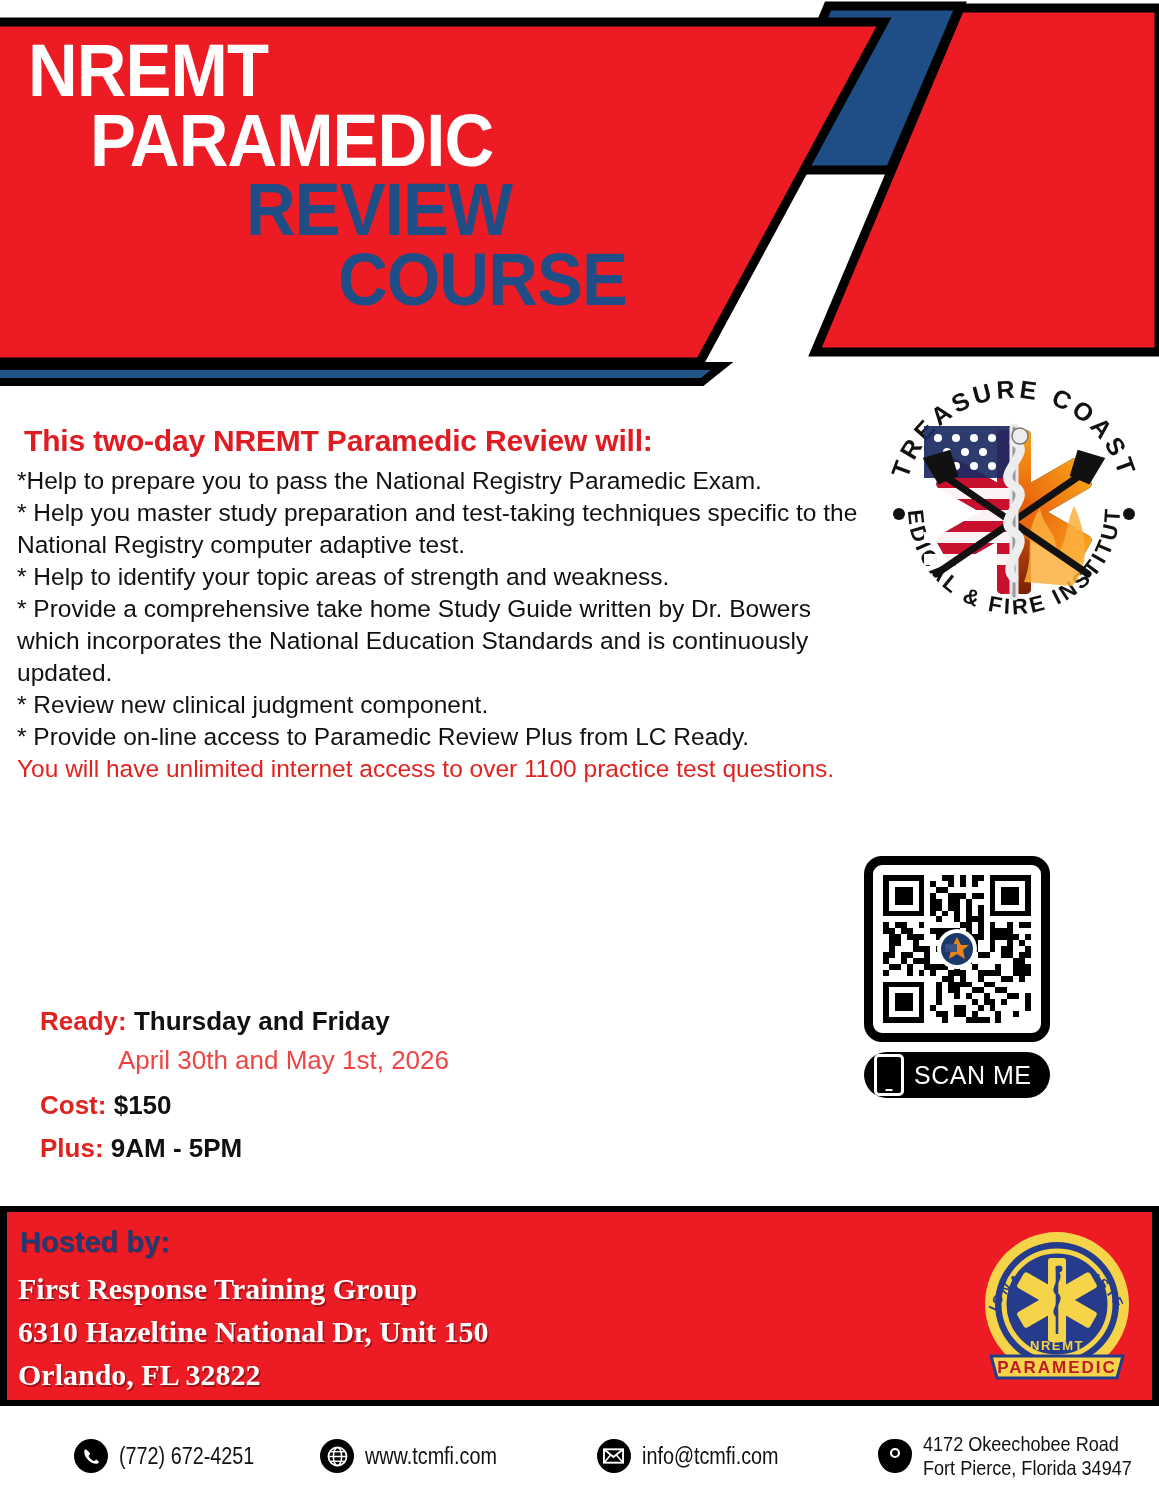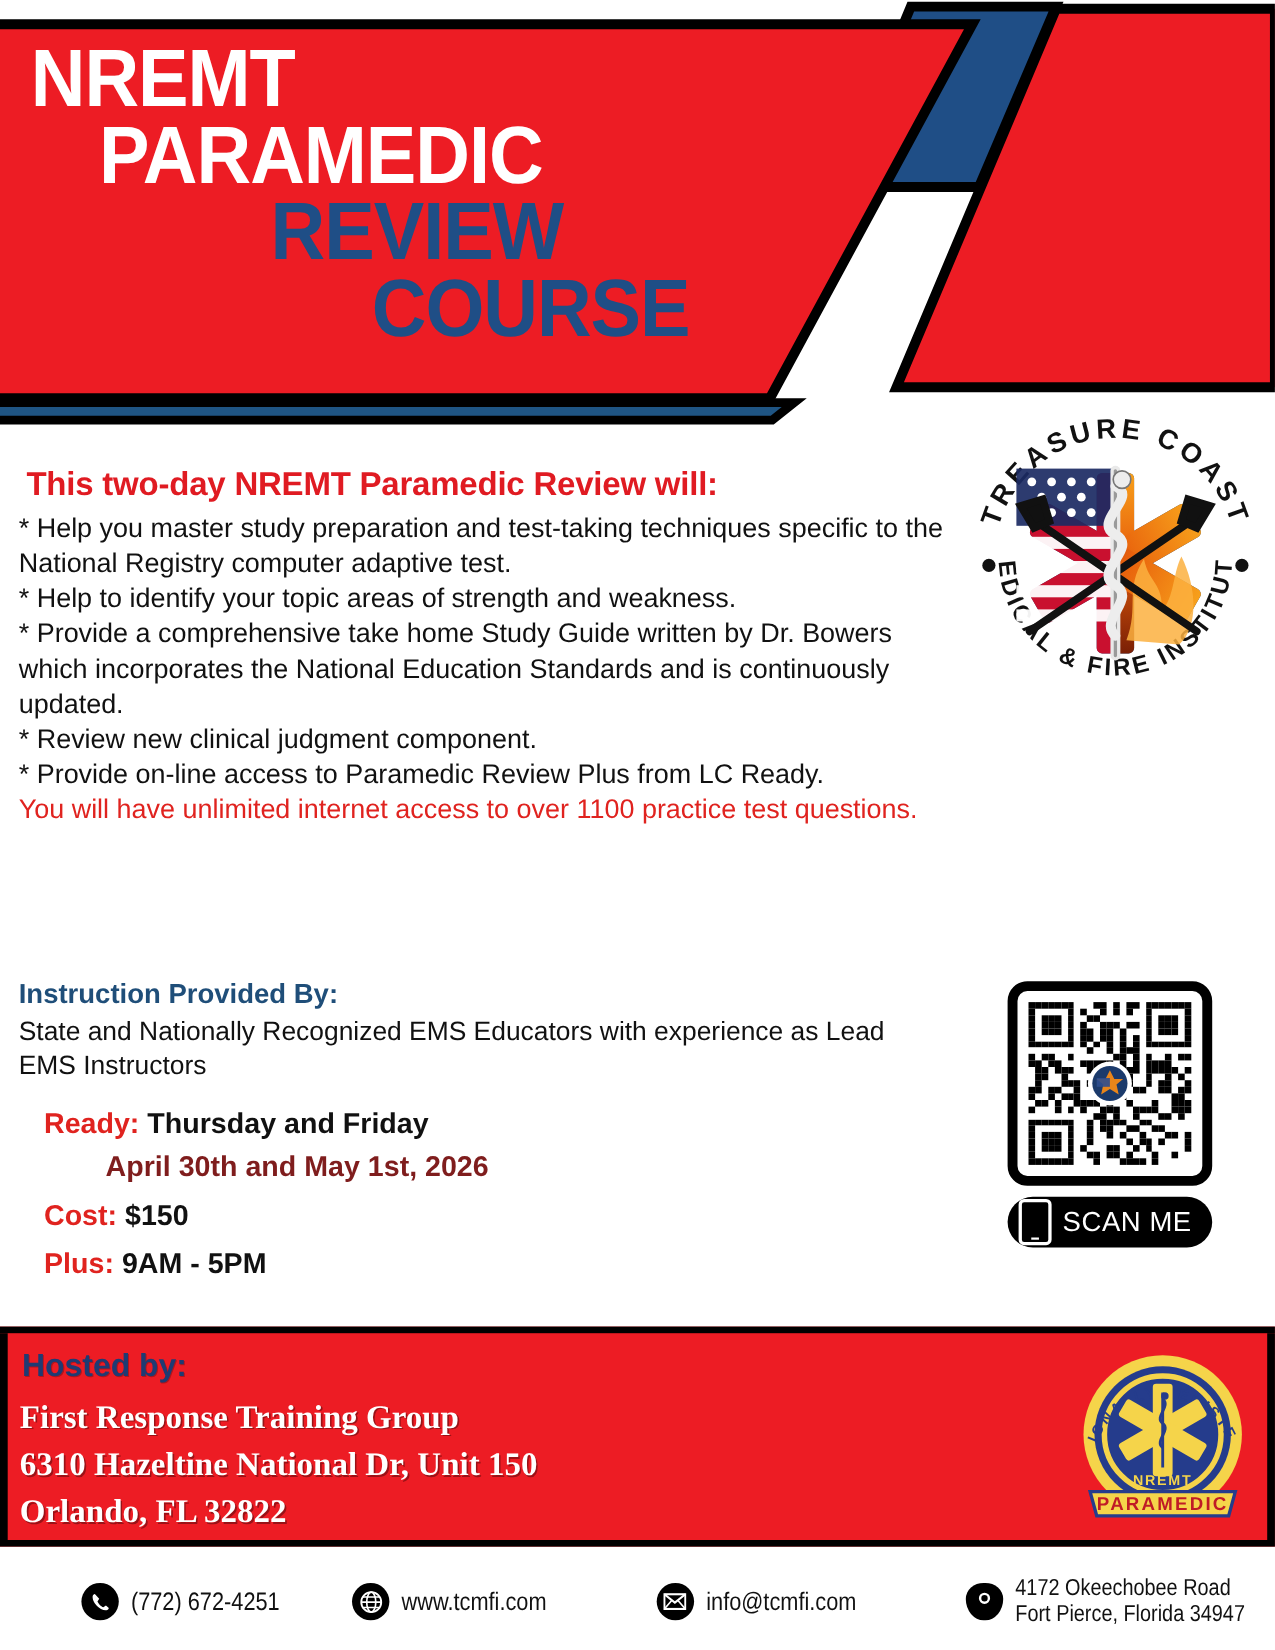--- a/index.html
+++ b/index.html
@@ -56,28 +56,28 @@
   .instr-h{
     font-size:25px;font-weight:bold;color:#1F4E79;margin-bottom:3px;
   }
   .instr-b{font-size:24px;line-height:1.3;color:#111;}
 
   .details{position:absolute;left:40px;top:608px;width:700px;
     font-size:26px;line-height:1.0;}
   .drow{margin-bottom:17px;white-space:nowrap;}
   .dlabel{color:#E0231F;font-weight:bold;}
   .dval{color:#111;font-weight:bold;}
-  .dsub{margin-left:56px;margin-top:-4px;margin-bottom:19px;
-        color:#7f1d1d;font-weight:bold;font-size:26px;white-space:nowrap;}
+  .dsub{margin-left:78px;margin-top:-4px;margin-bottom:19px;
+        color:#ef4444;font-weight:normal;font-size:26px;white-space:nowrap;}
 
   
   .tcmfi{position:absolute;left:878px;top:372px;width:272px;height:272px;}
 
   
-  .qr-block{position:absolute;left:916px;top:856px;width:196px;height:238px;margin-top:36px;}
+  .qr-block{position:absolute;left:864px;top:856px;width:196px;height:238px;}
   .qr-frame{
     width:186px;height:186px;box-sizing:border-box;
     border:9px solid #000;border-radius:18px;background:#fff;
     padding:10px;position:relative;
   }
   .qr-grid{
     width:100%;height:100%;
     display:grid;
     grid-template-columns:repeat(25,1fr);
     grid-template-rows:repeat(25,1fr);
@@ -266,32 +266,29 @@
           </g>
         </g>
       </g>
     </svg>
   </div>
 
   <div class="body-wrap">
     <div class="headline">This two-day NREMT Paramedic Review will:</div>
 
     <div class="bullets">
+      <div>*Help to prepare you to pass the National Registry Paramedic Exam.</div>
       <div>* Help you master study preparation and test-taking techniques specific to the National Registry computer adaptive test.</div>
       <div>* Help to identify your topic areas of strength and weakness.</div>
       <div>* Provide a comprehensive take home Study Guide written by Dr. Bowers which incorporates the National Education Standards and is continuously updated.</div>
       <div>* Review new clinical judgment component.</div>
       <div>* Provide on-line access to Paramedic Review Plus from LC Ready.</div>
       <div class="red">You will have unlimited internet access to over 1100 practice test questions.</div>
     </div>
 
-    <div class="instr">
-      <div class="instr-h">Instruction Provided By:</div>
-      <div class="instr-b">State and Nationally Recognized EMS Educators with experience as Lead EMS Instructors</div>
-    </div>
 
     <div class="details">
       <div class="drow">
         <span class="dlabel">Ready:</span>
         <span class="dval">Thursday and Friday</span>
       </div>
       <div class="dsub">April 30th and May 1st, 2026</div>
       <div class="drow">
         <span class="dlabel">Cost:</span>
         <span class="dval">$150</span>

